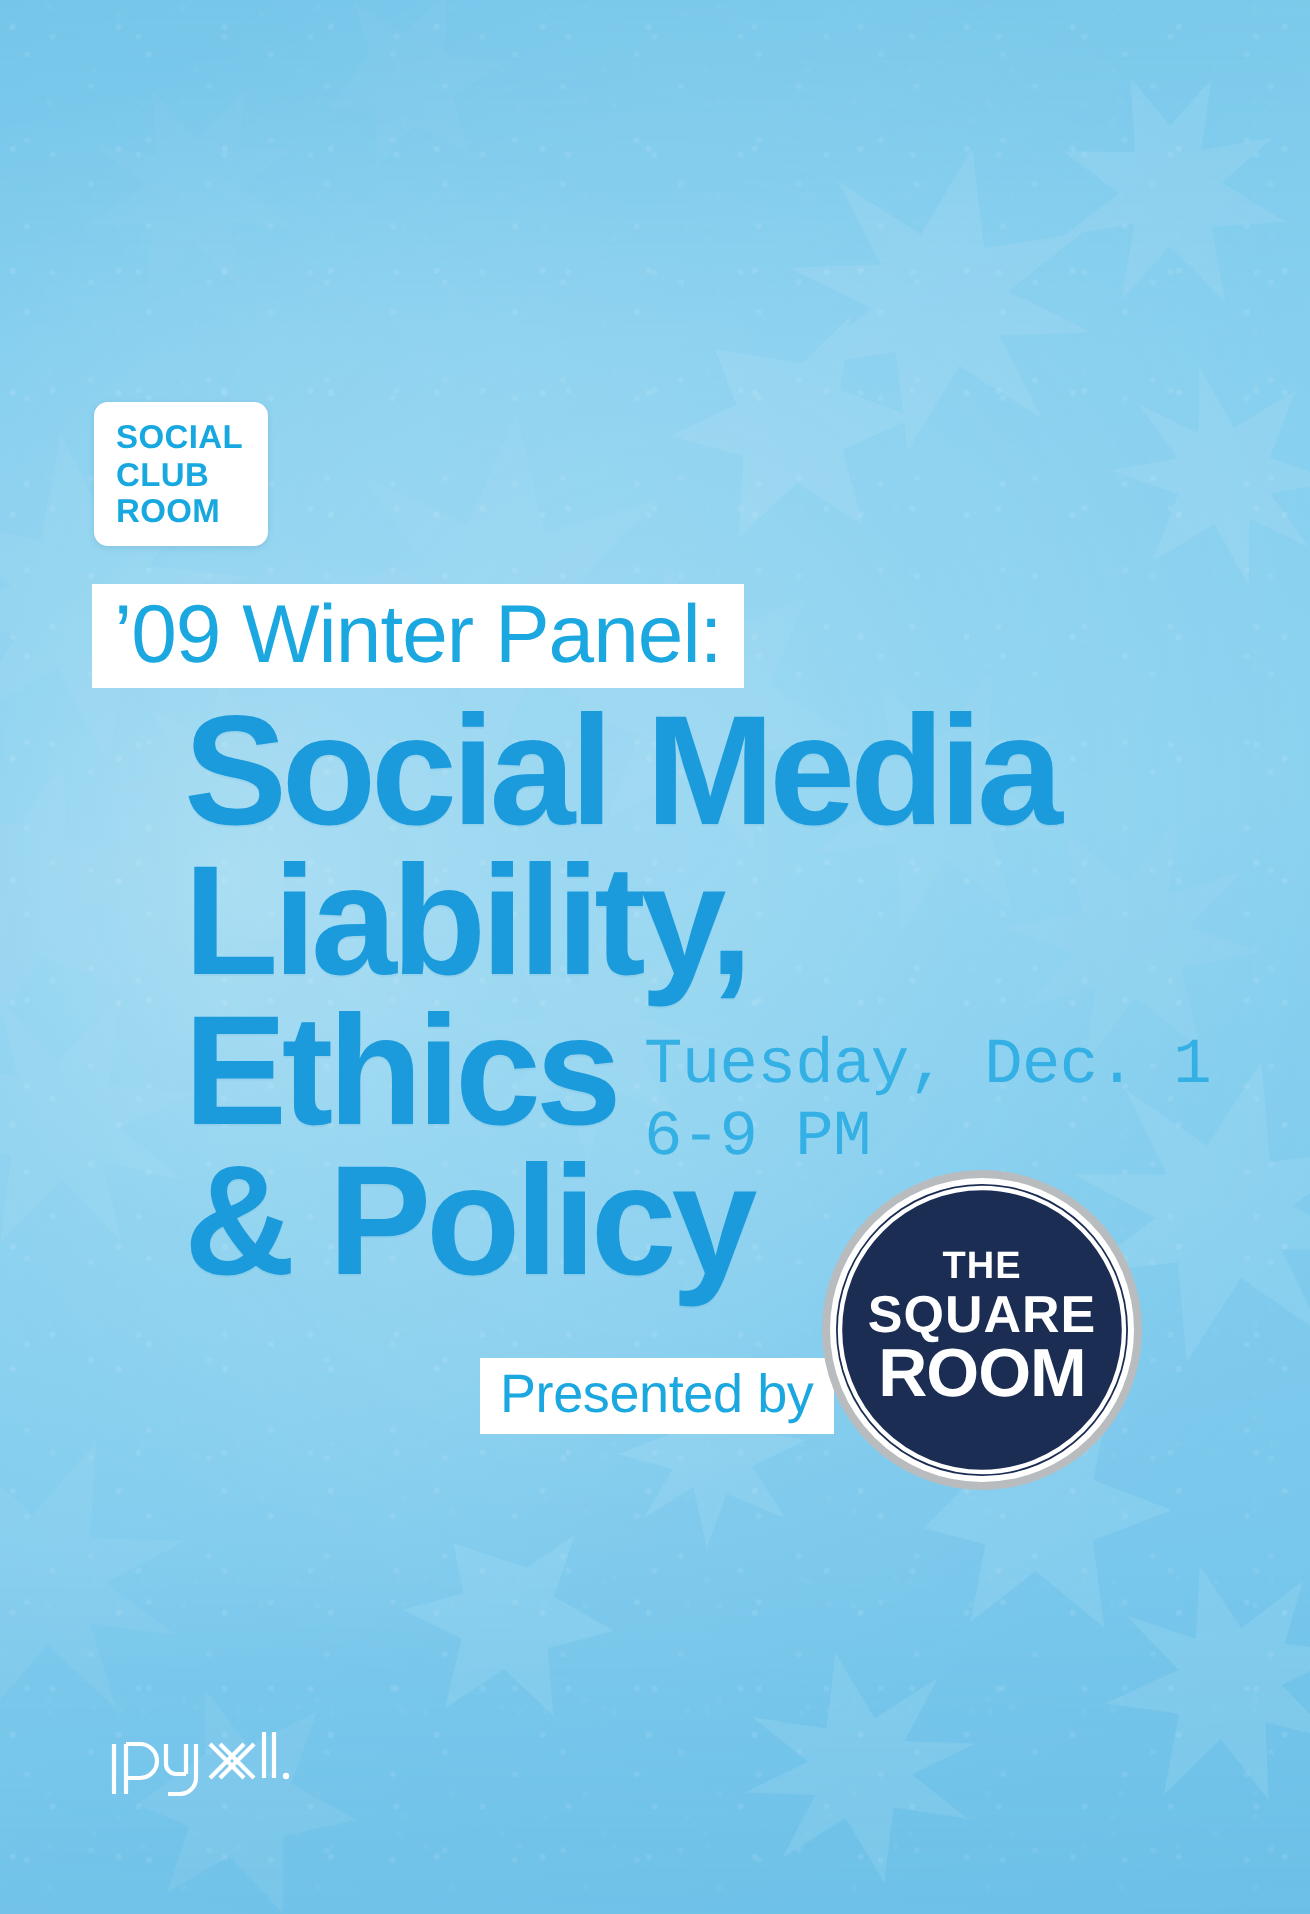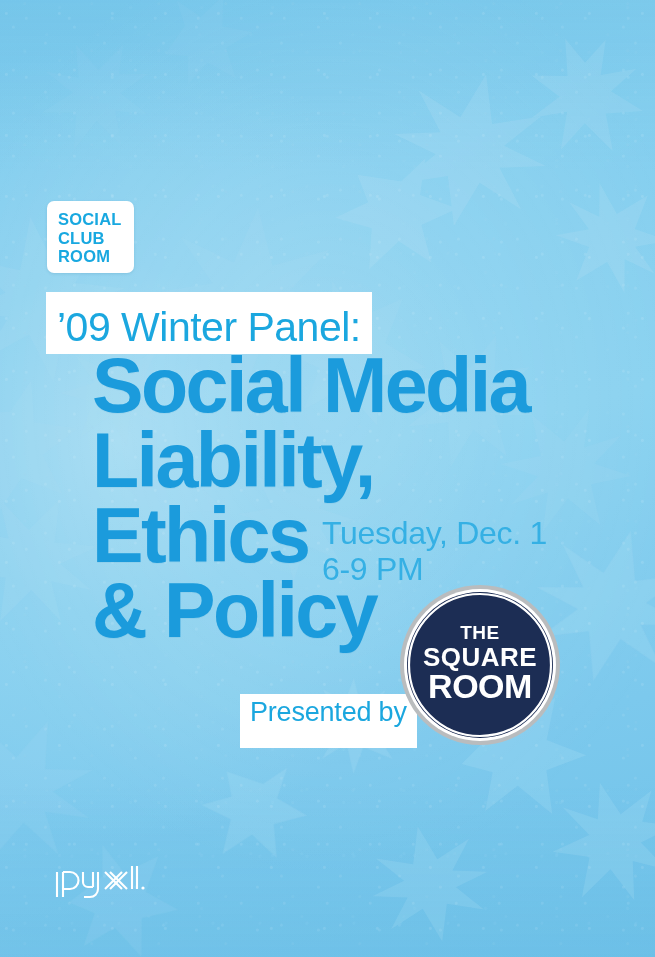--- a/index.html
+++ b/index.html
@@ -74,21 +74,21 @@
     line-height: 18.5px;
     letter-spacing: 0.2px;
   }
 
   
   .kicker-band {
     position: absolute;
     left: 46px;
     top: 292px;
     background: #ffffff;
-    padding: 12px 11px 3px 11px;
+    padding: 2px 11px 3px 11px;
     display: inline-block;
   }
   .kicker-text {
     color: #1ba7df;
     font-family: "Liberation Sans", sans-serif;
     font-weight: 400;
     font-size: 41px;
     line-height: 47px;
     letter-spacing: -0.5px;
     white-space: nowrap;
@@ -116,51 +116,51 @@
   }
 
   
   .date-block {
     position: absolute;
     left: 322px;
     top: 515px;
   }
   .date-line {
     color: #35b0e4;
-    font-family: Liberation Sans, sans-serif;
+    font-family: Liberation Mono, monospace;
     font-weight: 400;
     font-size: 32px;
     line-height: 36px;
     letter-spacing: -0.3px;
     white-space: nowrap;
   }
 
   
   .presented-band {
     position: absolute;
     left: 240px;
-    top: 694px;
+    top: 679px;
     background: #ffffff;
-    padding: 2px 10px 20px 10px;
+    padding: 2px 10px 4px 10px;
     display: inline-block;
   }
   .presented-text {
     color: #1ba7df;
     font-family: "Liberation Sans", sans-serif;
     font-weight: 400;
     font-size: 27px;
     line-height: 32px;
     letter-spacing: -0.2px;
     white-space: nowrap;
   }
 
   
   .tsr-logo {
     position: absolute;
-    left: 398px;
+    left: 409px;
     top: 583px;
     width: 164px;
     height: 164px;
   }
   .tsr-logo svg { display: block; width: 100%; height: 100%; }
 
   
   .pyxl-logo {
     position: absolute;
     left: 52px;

